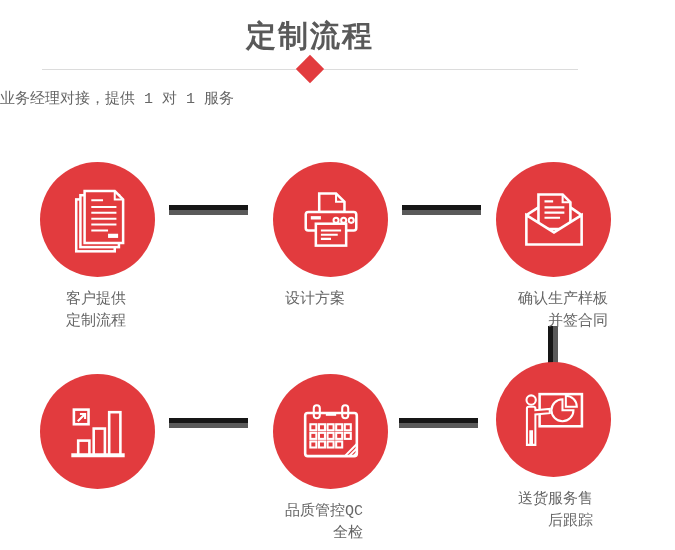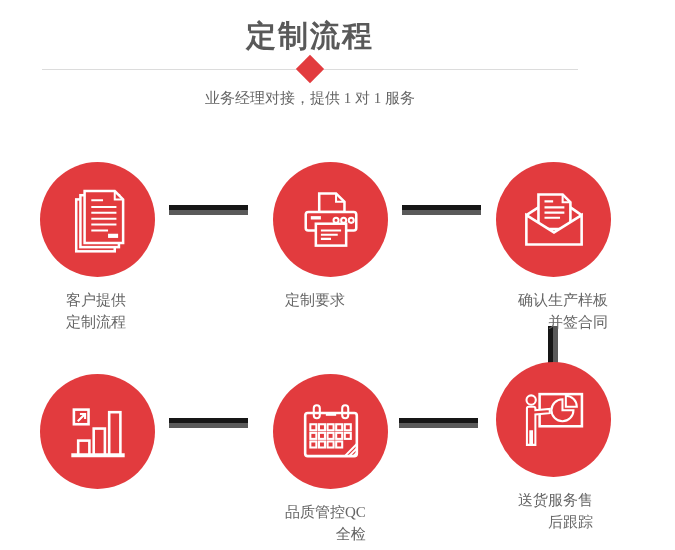--- a/index.html
+++ b/index.html
@@ -2,27 +2,27 @@
 <html style="--red: #e23b3e; --title: #595959; --text: #666666; --conn-dark: #161616; --conn-gray: #5a5a5a; --line: #dcdcdc; --stroke: #ffffff; --bg: #ffffff;"><head>
 <meta charset="utf-8">
 <style>
   :root{
     --red:#e23b3e; --title:#595959; --text:#666666;
     --conn-dark:#161616; --conn-gray:#5a5a5a;
     --line:#dcdcdc; --stroke:#ffffff; --bg:#ffffff;
   }
   html,body{margin:0;padding:0;background:var(--bg);}
   .canvas{position:relative;width:620px;height:550px;background:var(--bg);
-    font-family:Liberation Serif, serif;overflow:hidden;}
+    font-family:Liberation Mono, monospace;overflow:hidden;}
   .title{position:absolute;top:16px;left:0;width:100%;margin:0;text-align:center;
     font-size:30px;font-weight:bold;color:var(--title);letter-spacing:2px;}
   .divider{position:absolute;top:69px;left:42px;right:42px;height:0;border-top:1px solid var(--line);}
   .diamond{position:absolute;top:-11px;left:50%;margin-left:-10px;width:20px;height:20px;
     background:var(--red);transform:rotate(45deg);}
-  .subtitle{position:absolute;top:89px;left:0;width:100%;text-align:center;
+  .subtitle{position:absolute;top:89px;left:0;width:100%;
     font-size:15px;color:var(--text);}
   .step{position:absolute;width:115px;}
   .circle{width:115px;height:115px;border-radius:50%;background:var(--red);
     display:flex;align-items:center;justify-content:center;}
   .caption{position:absolute;top:127px;font-size:15px;line-height:22px;
     color:var(--text);white-space:nowrap;text-align:right;}
   .s1{left:40px;top:162px}.s2{left:273px;top:162px}.s3{left:496px;top:162px}
   .s4{left:40px;top:374px}.s5{left:273px;top:374px}.s6{left:496px;top:362px}
   .cap-a{left:26px}.cap-b{left:12px}.cap-c{left:22px}
   .conn{position:absolute;}
@@ -84,21 +84,21 @@
         <rect class="sf" x="8" y="26" width="60" height="22" rx="3"></rect>
         <rect class="wfill" x="14" y="31" width="12" height="4"></rect>
         <circle class="s thin" cx="44" cy="36" r="3"></circle>
         <circle class="s thin" cx="53" cy="36" r="3"></circle>
         <circle class="s thin" cx="62" cy="36" r="3"></circle>
         <rect class="sf" x="20" y="40" width="36" height="26"></rect>
         <path class="s thin" d="M26,48 H50 M26,53 H46 M26,58 H38"></path>
       </svg>
     </div>
     <div class="caption cap-b">
-      <div>定制要求</div>
+      <div>设计方案</div>
     </div>
   </div>
 
   <div class="step s3">
     <div class="circle">
       <svg class="icon" width="66" height="57" viewBox="0 0 76 66">
         <path class="sf" d="M20,4 H48 L57,13 V44 H20 Z"></path>
         <path class="s thin" d="M48,4 V13 H57"></path>
         <path class="s thin" d="M27,12 H37 M27,19 H50 M27,25 H50 M27,31 H45"></path>
         <path class="s" d="M6,28 L20,19 M70,28 L57,19"></path>

